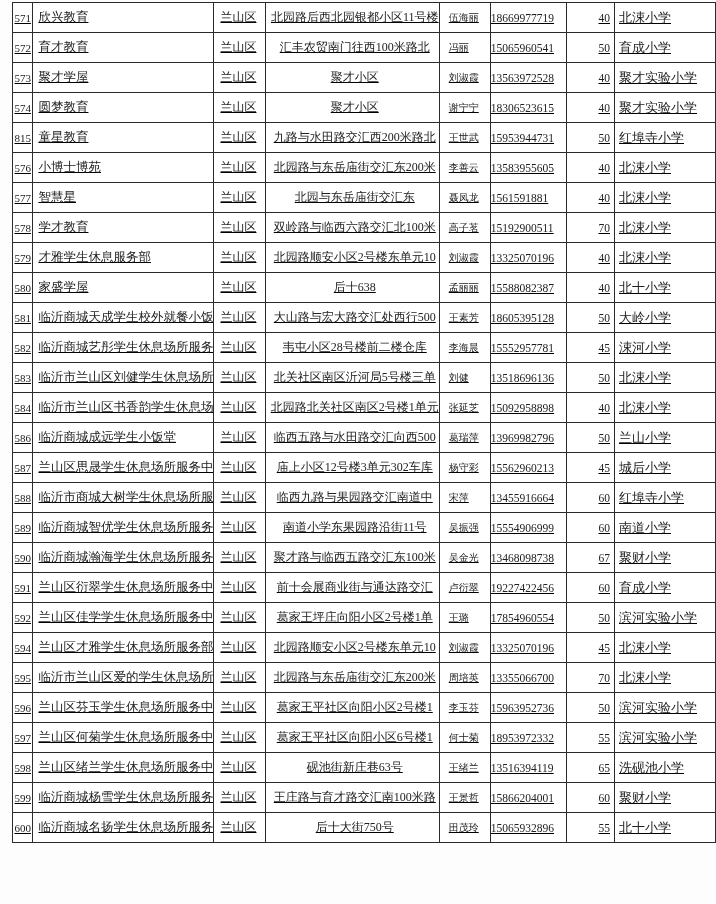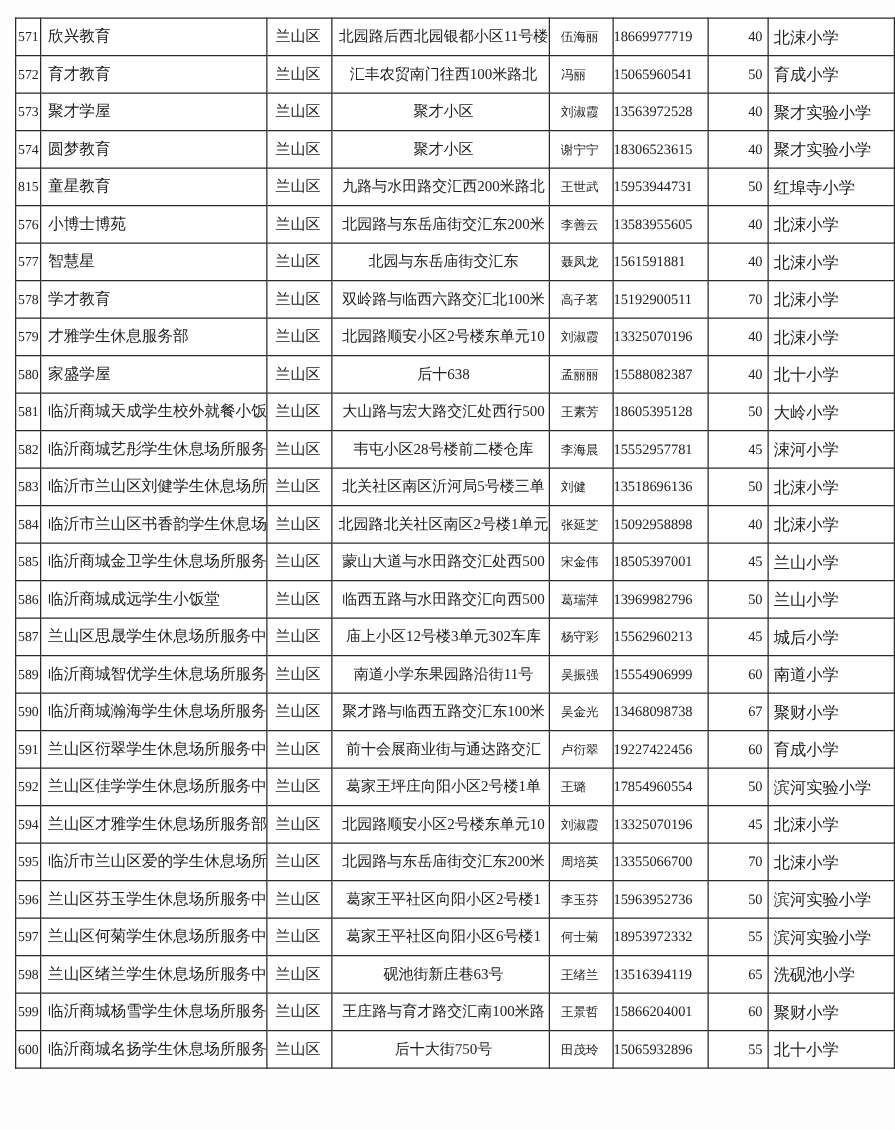--- a/index.html
+++ b/index.html
@@ -1,21 +1,21 @@
 <!DOCTYPE html>
 <html><head>
 <meta charset="utf-8">
 <style>
   html,body{margin:0;padding:0;}
   body{
     width:716px;height:904px;overflow:hidden;position:relative;
     background:#fdfdfd;
     font-family:"Liberation Serif","DejaVu Serif",serif;
   }
-  .table-wrap{position:absolute;top:14px;left:12px;}
+  .table-wrap{position:absolute;top:2px;left:12px;text-decoration:underline;}
   table{border-collapse:collapse;table-layout:fixed;background:#ffffff;}
   td{
     border:1px solid #2b2b2b;
     height:29px;
     padding:0;
     white-space:nowrap;
     overflow:hidden;
     vertical-align:middle;
     color:#212121;
   }
@@ -181,30 +181,20 @@
     <td class="c-num">584</td>
     <td class="c-name">临沂市兰山区书香韵学生休息场</td>
     <td class="c-district">兰山区</td>
     <td class="c-address">北园路北关社区南区2号楼1单元</td>
     <td class="c-contact">张延芝</td>
     <td class="c-phone">15092958898</td>
     <td class="c-count">40</td>
     <td class="c-school">北涑小学</td>
   </tr>
 
-  <tr>
-    <td class="c-num">585</td>
-    <td class="c-name">临沂商城金卫学生休息场所服务</td>
-    <td class="c-district">兰山区</td>
-    <td class="c-address">蒙山大道与水田路交汇处西500</td>
-    <td class="c-contact">宋金伟</td>
-    <td class="c-phone">18505397001</td>
-    <td class="c-count">45</td>
-    <td class="c-school">兰山小学</td>
-  </tr>
 
   <tr>
     <td class="c-num">586</td>
     <td class="c-name">临沂商城成远学生小饭堂</td>
     <td class="c-district">兰山区</td>
     <td class="c-address">临西五路与水田路交汇向西500</td>
     <td class="c-contact">葛瑞萍</td>
     <td class="c-phone">13969982796</td>
     <td class="c-count">50</td>
     <td class="c-school">兰山小学</td>
@@ -214,20 +204,30 @@
     <td class="c-num">587</td>
     <td class="c-name">兰山区思晟学生休息场所服务中</td>
     <td class="c-district">兰山区</td>
     <td class="c-address">庙上小区12号楼3单元302车库</td>
     <td class="c-contact">杨守彩</td>
     <td class="c-phone">15562960213</td>
     <td class="c-count">45</td>
     <td class="c-school">城后小学</td>
   </tr>
 
+  <tr>
+    <td class="c-num">588</td>
+    <td class="c-name">临沂市商城大树学生休息场所服</td>
+    <td class="c-district">兰山区</td>
+    <td class="c-address">临西九路与果园路交汇南道中</td>
+    <td class="c-contact">宋萍</td>
+    <td class="c-phone">13455916664</td>
+    <td class="c-count">60</td>
+    <td class="c-school">红埠寺小学</td>
+  </tr>
 
   <tr>
     <td class="c-num">589</td>
     <td class="c-name">临沂商城智优学生休息场所服务</td>
     <td class="c-district">兰山区</td>
     <td class="c-address">南道小学东果园路沿街11号</td>
     <td class="c-contact">吴振强</td>
     <td class="c-phone">15554906999</td>
     <td class="c-count">60</td>
     <td class="c-school">南道小学</td>

